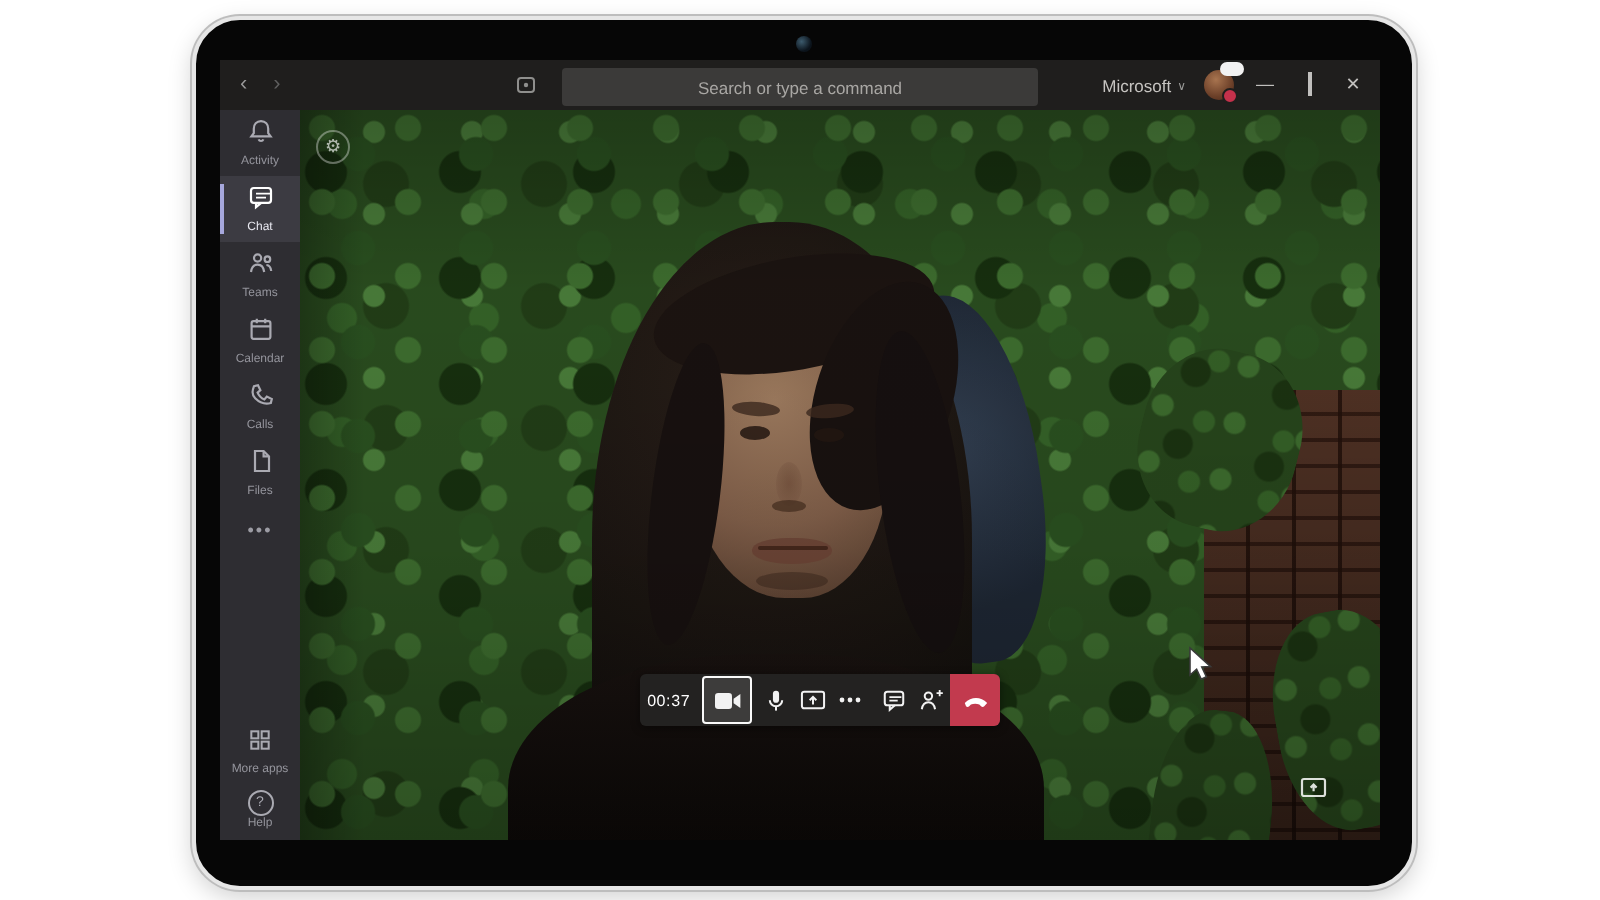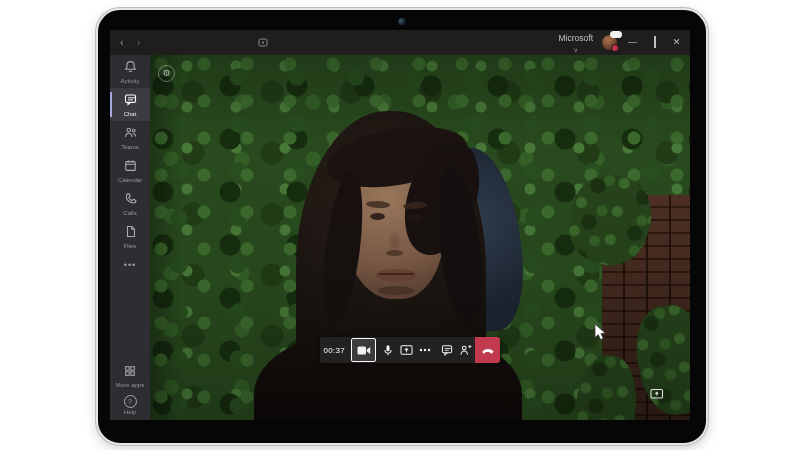--- a/index.html
+++ b/index.html
@@ -19,21 +19,21 @@
   
   .titlebar{position:relative;height:25px;background:#1f1e1d;display:flex;align-items:center;}
   .nav{margin-left:10px;display:flex;gap:13px;font-size:11px;line-height:25px;}
   .nav .back{color:#9a9a9a;} .nav .fwd{color:#5f5f5f;}
   .call-ind{position:absolute;left:148px;top:8px;color:#8f8f8d;display:flex;}
   .search{position:absolute;left:50%;top:4px;transform:translateX(-50%);width:234px;height:17px;
           background:#3b3a39;border:none;border-radius:2px;color:#c9c7c4;font-size:8.5px;
           text-align:center;font-family:"Liberation Sans",sans-serif;outline:none;}
   .search::placeholder{color:#a9a7a4;}
   .tb-right{position:absolute;right:7px;top:0;height:25px;display:flex;align-items:center;gap:9px;}
-  .account{display:flex;align-items:center;gap:3px;color:#c6c4c1;font-size:8.5px;flex-direction:column;}
+  .account{display:flex;align-items:center;gap:3px;color:#c6c4c1;font-size:8.5px;}
   .account .chev{font-size:6px;color:#9a9a98;}
   .avatar{position:relative;width:15px;height:15px;border-radius:50%;
           background:radial-gradient(circle at 40% 32%,#a8744f,#6b3f28 62%,#47281a);}
   .avatar-badge{position:absolute;top:-4px;right:-5px;width:12px;height:7px;background:#f2f2f2;border-radius:4px;}
   .status-dot{position:absolute;bottom:-2px;right:-2px;width:6px;height:6px;border-radius:50%;
           background:#c4314b;border:1.5px solid #1f1e1d;}
   .win-btn{color:#c0bfbd;font-size:9px;width:13px;text-align:center;line-height:25px;}
   .max-box{width:7px;height:7px;border:1px solid #c0bfbd;margin:0 3px;}
 
   
@@ -150,20 +150,21 @@
         <span class="fwd">›</span>
       </div>
 
       <span class="call-ind">
         <svg width="11" height="10" viewBox="0 0 11 10">
             <rect x="1" y="1" width="8" height="7" rx="1.5" fill="none" stroke="currentColor" stroke-width="1"></rect>
             <circle cx="5" cy="4.5" r="1.1" fill="currentColor"></circle>
           </svg>
       </span>
 
+      <input class="search" type="text" placeholder="Search or type a command" style="">
 
       <div class="tb-right">
         <span class="account">
           <span>Microsoft</span>
           <span class="chev">∨</span>
         </span>
         <span class="avatar">
           <span class="avatar-badge"></span>
           <span class="status-dot"></span>
         </span>

